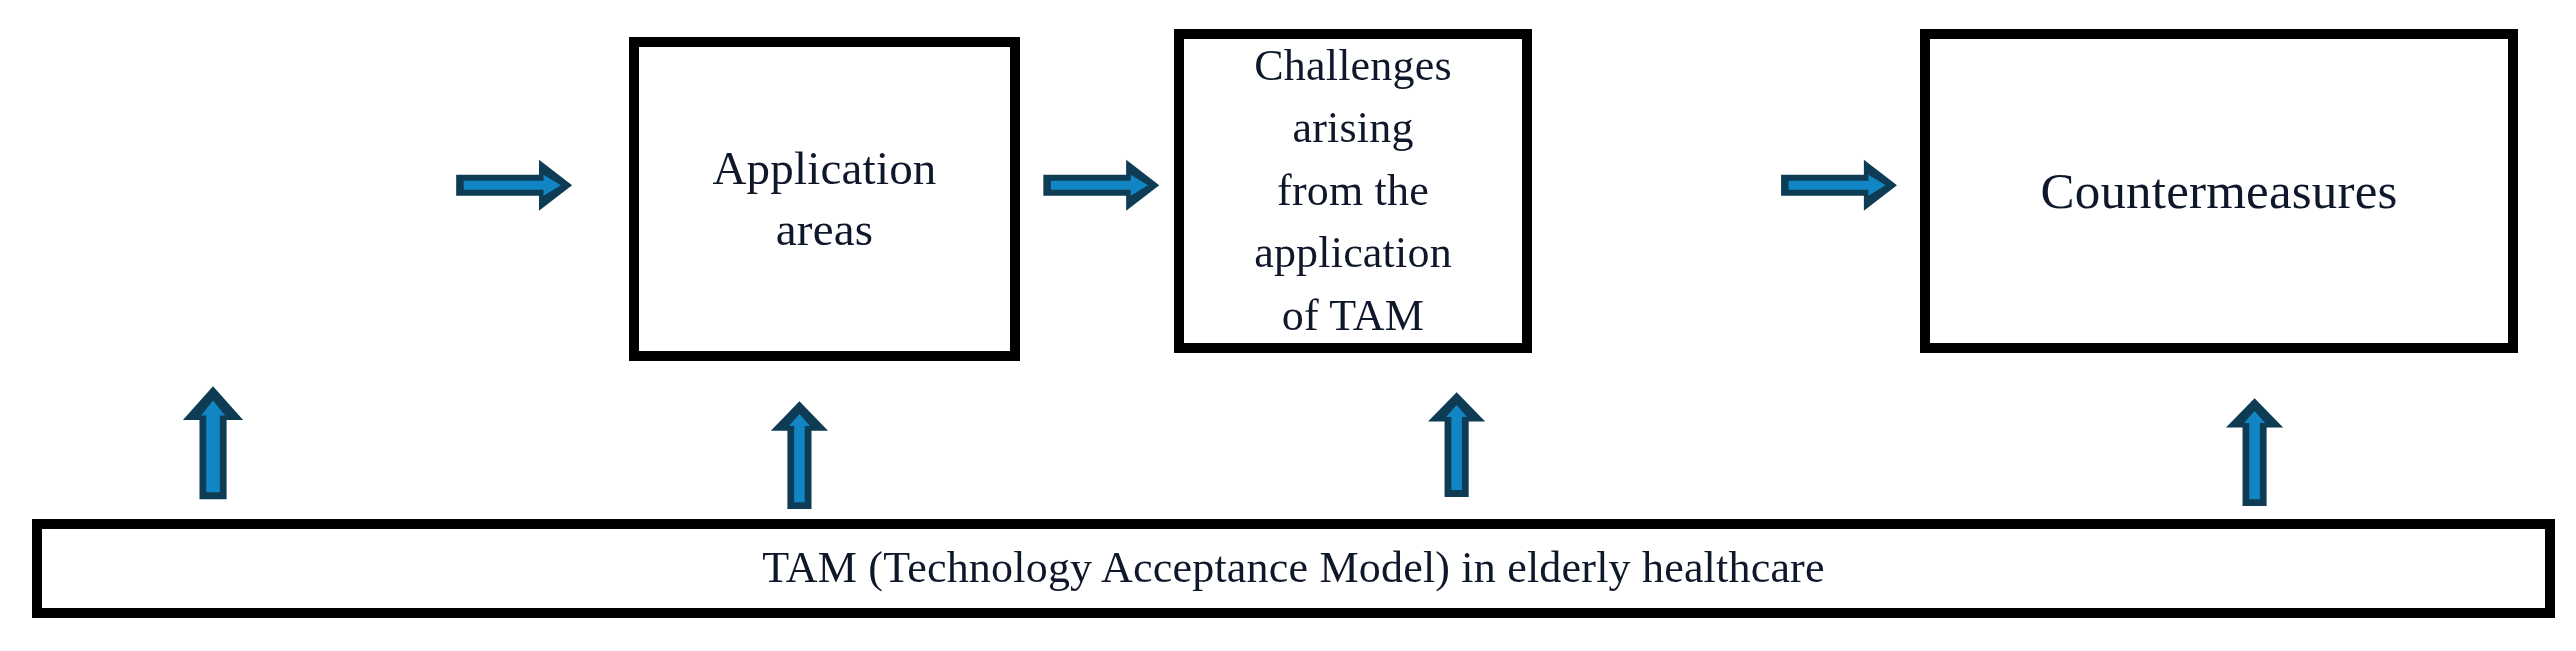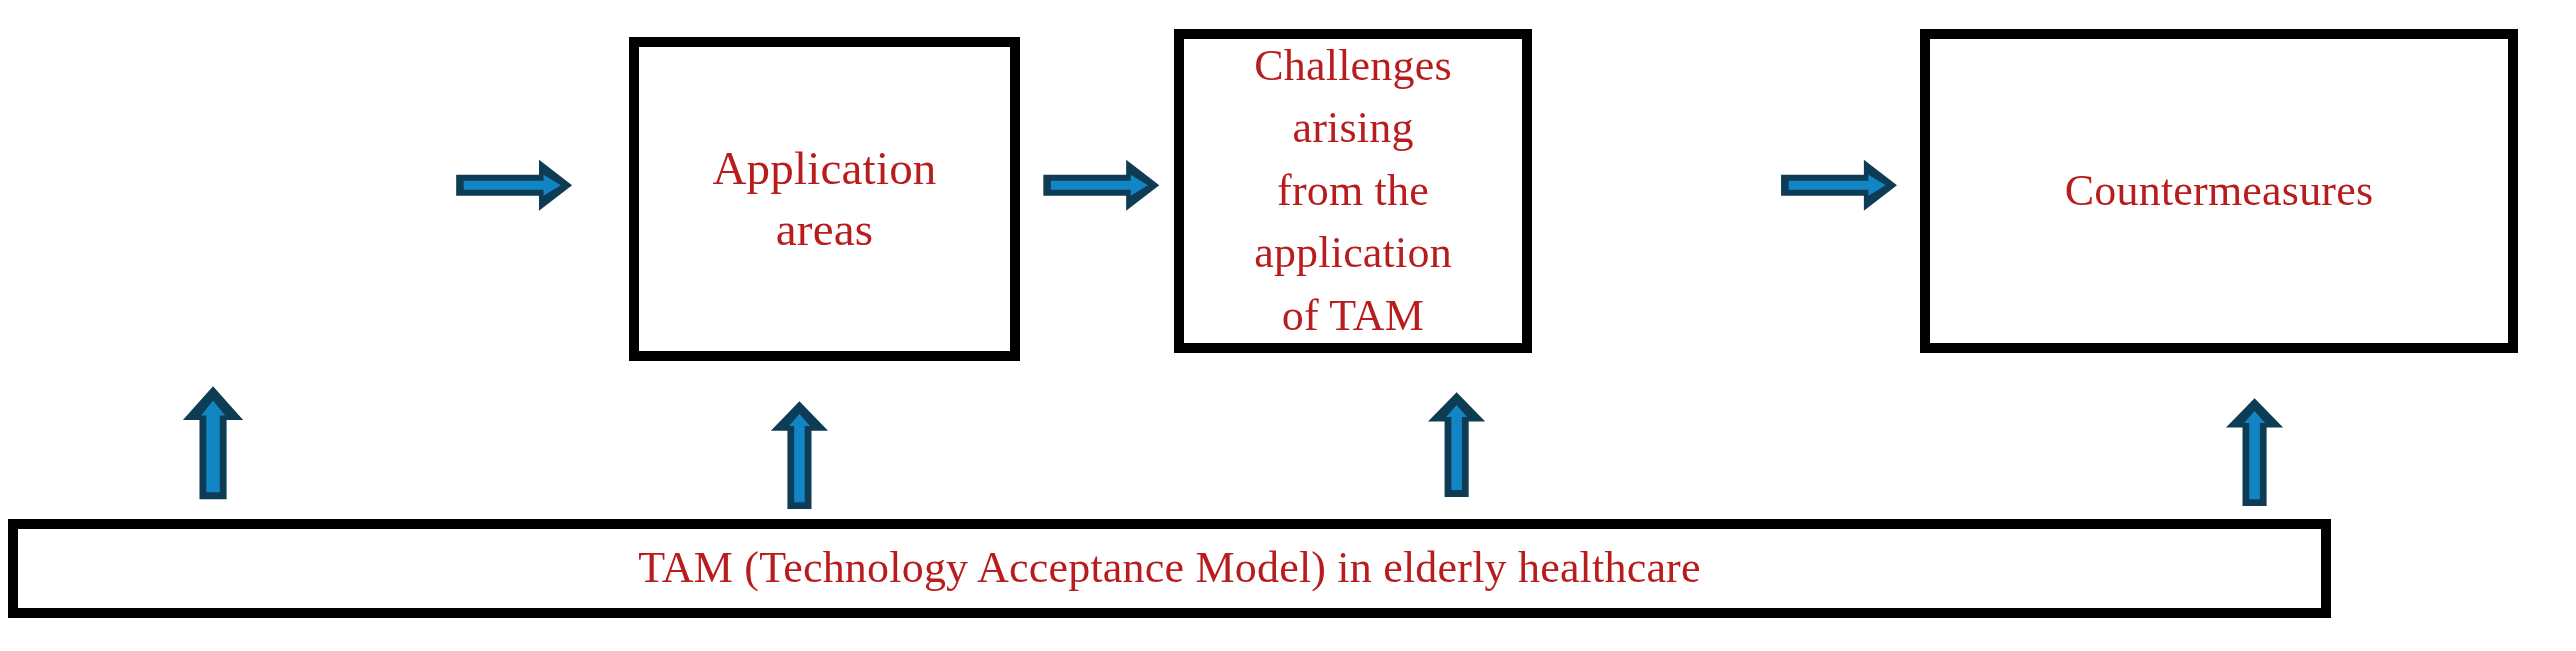--- a/index.html
+++ b/index.html
@@ -27,42 +27,42 @@
     border: 10.5px solid #000000;
     display: flex;
     align-items: center;
     justify-content: center;
     text-align: center;
   }
   .node-label {
     font-family: "Liberation Serif", "DejaVu Serif", serif;
     font-size: 47px;
     line-height: 1.30;
-    color: #b91c1c;
+    color: #0f172a;
     letter-spacing: 0.2px;
     white-space: pre-line;
     padding: 0 7.5px;
   }
 
   #node-core        { left: 30px;   top: 29px;  width: 167px;  height: 324px; }
   #node-application { left: 629px;  top: 29px;  width: 391px;  height: 324px; margin-top: 8px; }
   #node-challenges  { left: 1174px; top: 29px;  width: 358px;  height: 324px; }
   #node-counter     { left: 1920px; top: 29px;  width: 598px;  height: 324px; }
 
   #node-core .node-label        { font-size: 45px; }
   #node-application .node-label { font-size: 47px; }
   #node-challenges .node-label  { font-size: 44px; line-height: 1.42; }
-  #node-counter .node-label     { font-size: 44px; font-family: Liberation Serif, serif; }
+  #node-counter .node-label     { font-size: 51px; font-family: Liberation Serif, serif; }
 
   
   #foundation-bar {
     position: absolute;
-    left: 8px;
+    left: 32px;
     top: 519px;
-    width: 2323px;
+    width: 2523px;
     height: 99px;
     box-sizing: border-box;
     background: #ffffff;
     border: 10.5px solid #000000;
     display: flex;
     align-items: center;
     justify-content: center;
   }
   #foundation-bar .node-label {
     font-size: 44px;

